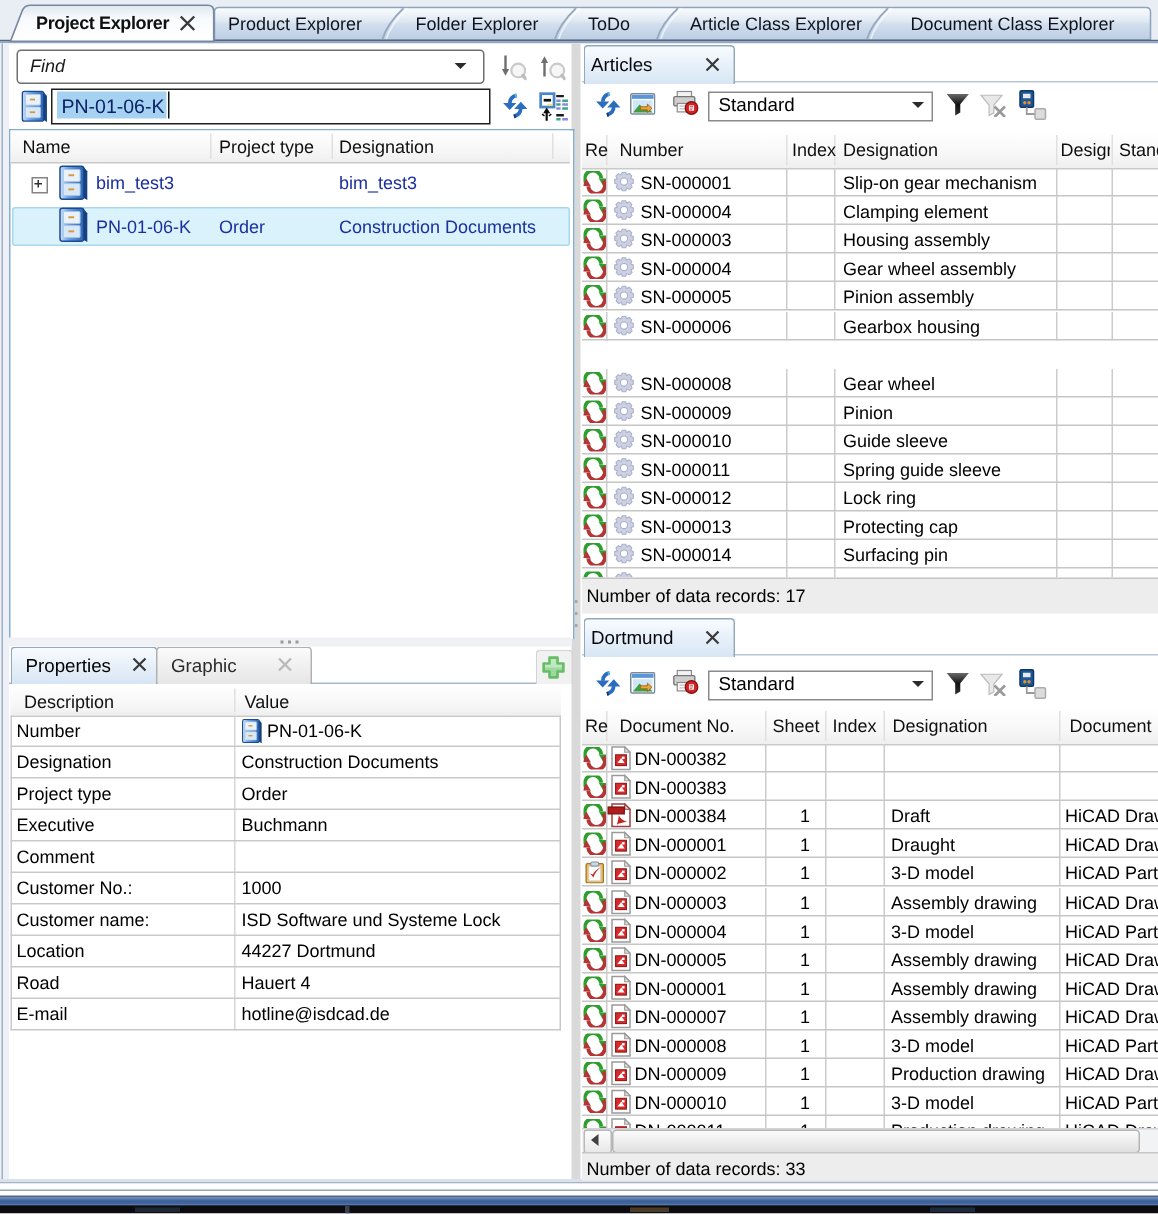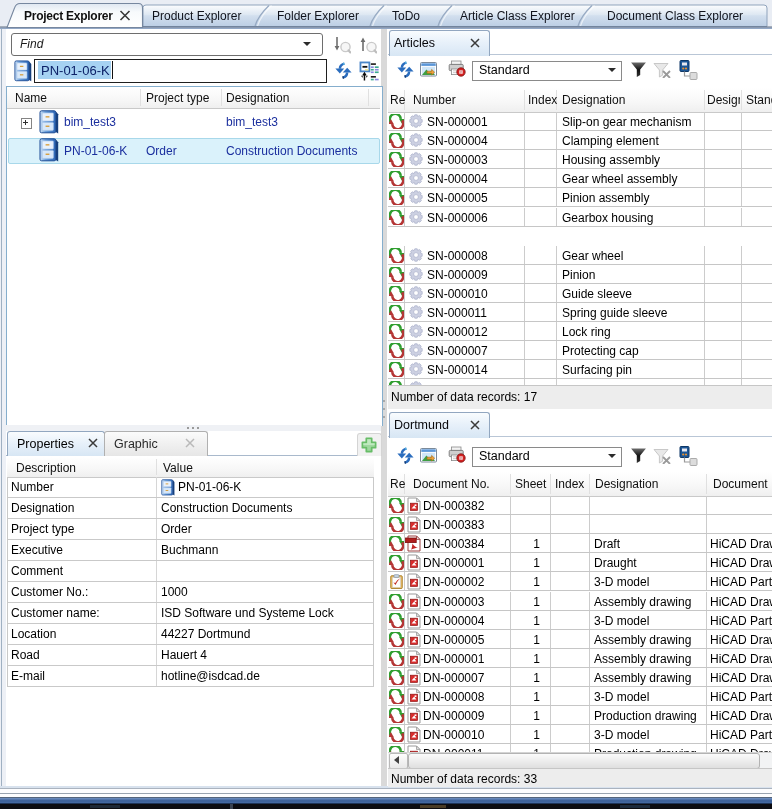--- a/index.html
+++ b/index.html
@@ -542,21 +542,21 @@
       <div class="a" style="left:168px;top:0;width:1px;height:19px;background:#cccccc"></div>
       <div class="a" style="left:316px;top:0;width:1px;height:19px;background:#cccccc"></div>
       <div class="a" style="left:353px;top:0;width:1px;height:19px;background:#cccccc"></div>
       <div class="a" style="left:0;top:18px;width:384px;height:1px;background:#c6c6c6"></div>
       <svg class="a" style="left:1px;top:2px" width="15" height="15">
         <use href="#sync"></use>
       </svg>
       <svg class="a" style="left:21px;top:2px" width="14" height="14">
         <use href="#gear"></use>
       </svg>
-      <div class="txt" style="left:39px;top:3px">SN-000007</div>
+      <div class="txt" style="left:39px;top:3px">SN-000013</div>
       <div class="txt" style="left:174px;top:3px">Protecting cap</div>
     </div>
     <div class="a" style="left:0;top:248px;width:384px;height:19px">
       <div class="a" style="left:16px;top:0;width:1px;height:19px;background:#cccccc"></div>
       <div class="a" style="left:136px;top:0;width:1px;height:19px;background:#cccccc"></div>
       <div class="a" style="left:168px;top:0;width:1px;height:19px;background:#cccccc"></div>
       <div class="a" style="left:316px;top:0;width:1px;height:19px;background:#cccccc"></div>
       <div class="a" style="left:353px;top:0;width:1px;height:19px;background:#cccccc"></div>
       <div class="a" style="left:0;top:18px;width:384px;height:1px;background:#c6c6c6"></div>
       <svg class="a" style="left:1px;top:2px" width="15" height="15">

